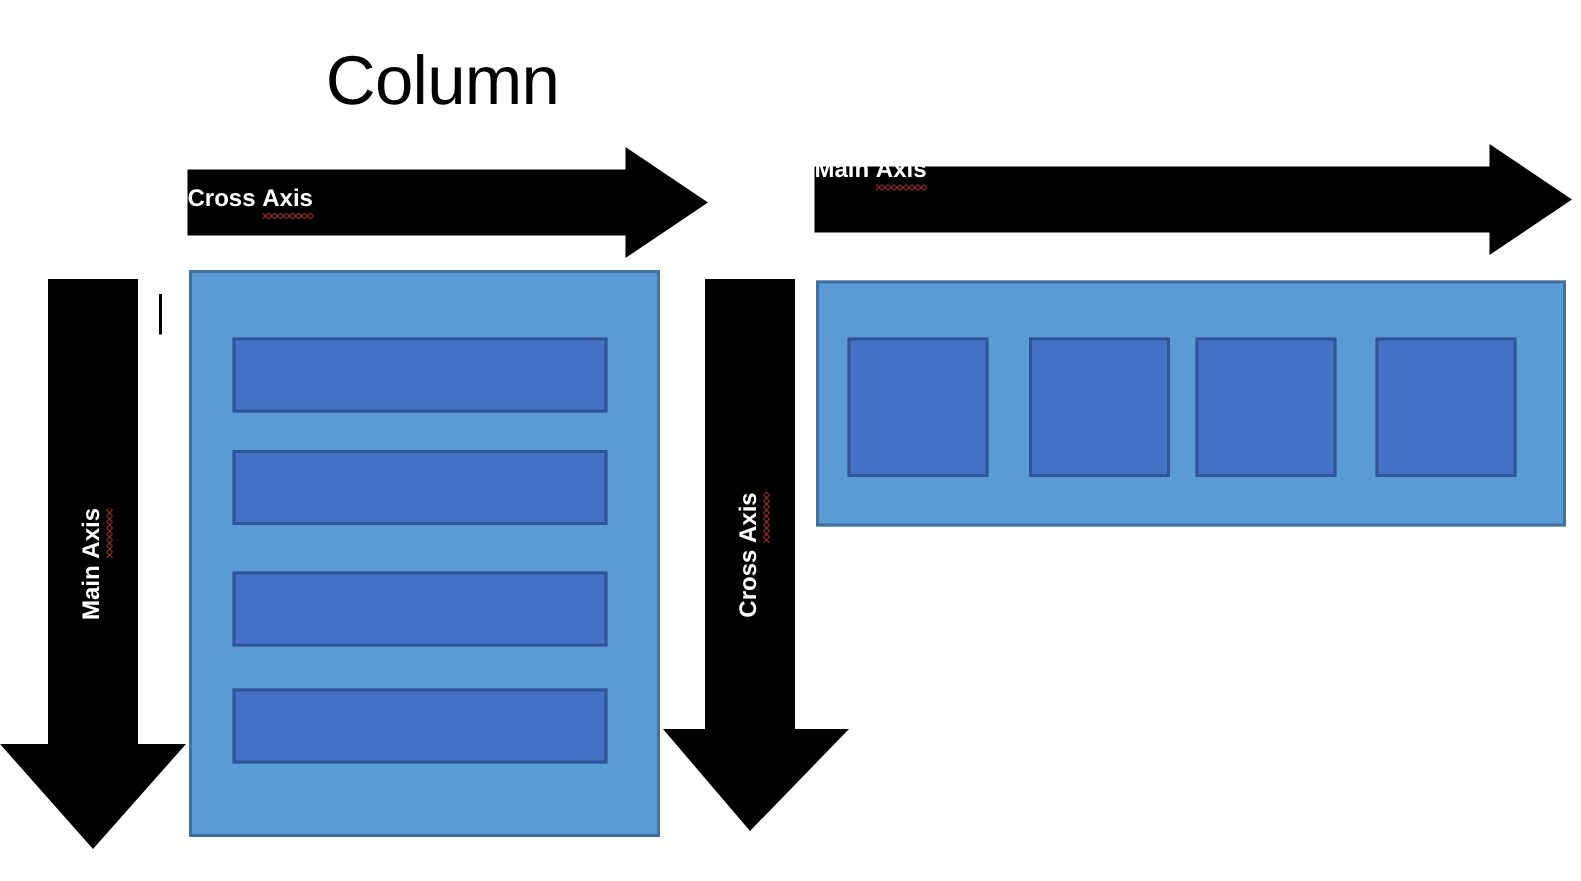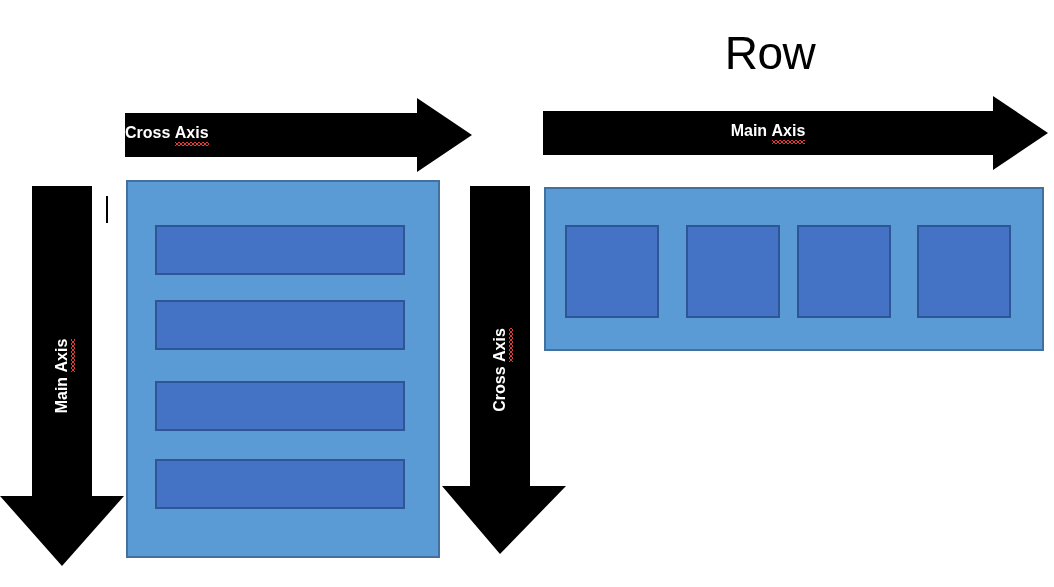--- a/index.html
+++ b/index.html
@@ -93,22 +93,22 @@
     width: 2px;
     height: 27px;
     background: #000000;
   }
 </style>
 </head>
 <body>
 
 <div id="canvas">
 
+  <div class="panel-title" id="title-column">Column</div>
 
-  <div class="panel-title" id="title-row">Row</div>
 
   <svg class="arrow-svg" style="left:125px; top:98px; width:347px; height:74px;" viewBox="0 0 347 74" preserveAspectRatio="none">
     <polygon class="arrow-shape" points="0,15 292,15 292,0 347,37 292,74 292,59 0,59"></polygon>
   </svg>
   <div class="arrow-label" style="left:125px; top:125px; width:292px; text-align:left;">
     <span>Cross </span><span class="squiggle">Axis</span>
   </div>
 
   <svg class="arrow-svg" style="left:0px; top:186px; width:124px; height:380px;" viewBox="0 0 124 380" preserveAspectRatio="none">
     <polygon class="arrow-shape" points="32,0 92,0 92,310 124,310 62,380 0,310 32,310"></polygon>
@@ -122,21 +122,21 @@
   <div class="flex-container" style="left:126px; top:180px; width:314px; height:378px;">
     <div class="flex-child" style="left:27px; top:43px; width:250px; height:50px;"></div>
     <div class="flex-child" style="left:27px; top:118px; width:250px; height:50px;"></div>
     <div class="flex-child" style="left:27px; top:199px; width:250px; height:50px;"></div>
     <div class="flex-child" style="left:27px; top:277px; width:250px; height:50px;"></div>
   </div>
 
   <svg class="arrow-svg" style="left:543px; top:96px; width:505px; height:74px;" viewBox="0 0 505 74" preserveAspectRatio="none">
     <polygon class="arrow-shape" points="0,15 450,15 450,0 505,37 450,74 450,59 0,59"></polygon>
   </svg>
-  <div class="arrow-label" style="left:543px; top:123px; width:450px; text-align:center;">
+  <div class="arrow-label" style="left:543px; top:106px; width:450px; ">
     <span>Main </span><span class="squiggle">Axis</span>
   </div>
 
   <svg class="arrow-svg" style="left:442px; top:186px; width:124px; height:368px;" viewBox="0 0 124 368" preserveAspectRatio="none">
     <polygon class="arrow-shape" points="28,0 88,0 88,300 124,300 58,368 0,300 28,300"></polygon>
   </svg>
   <div class="arrow-label vertical-label" style="left:440px; top:362px; width:120px;">
     <span>Cross </span><span class="squiggle">Axis</span>
   </div>
 

